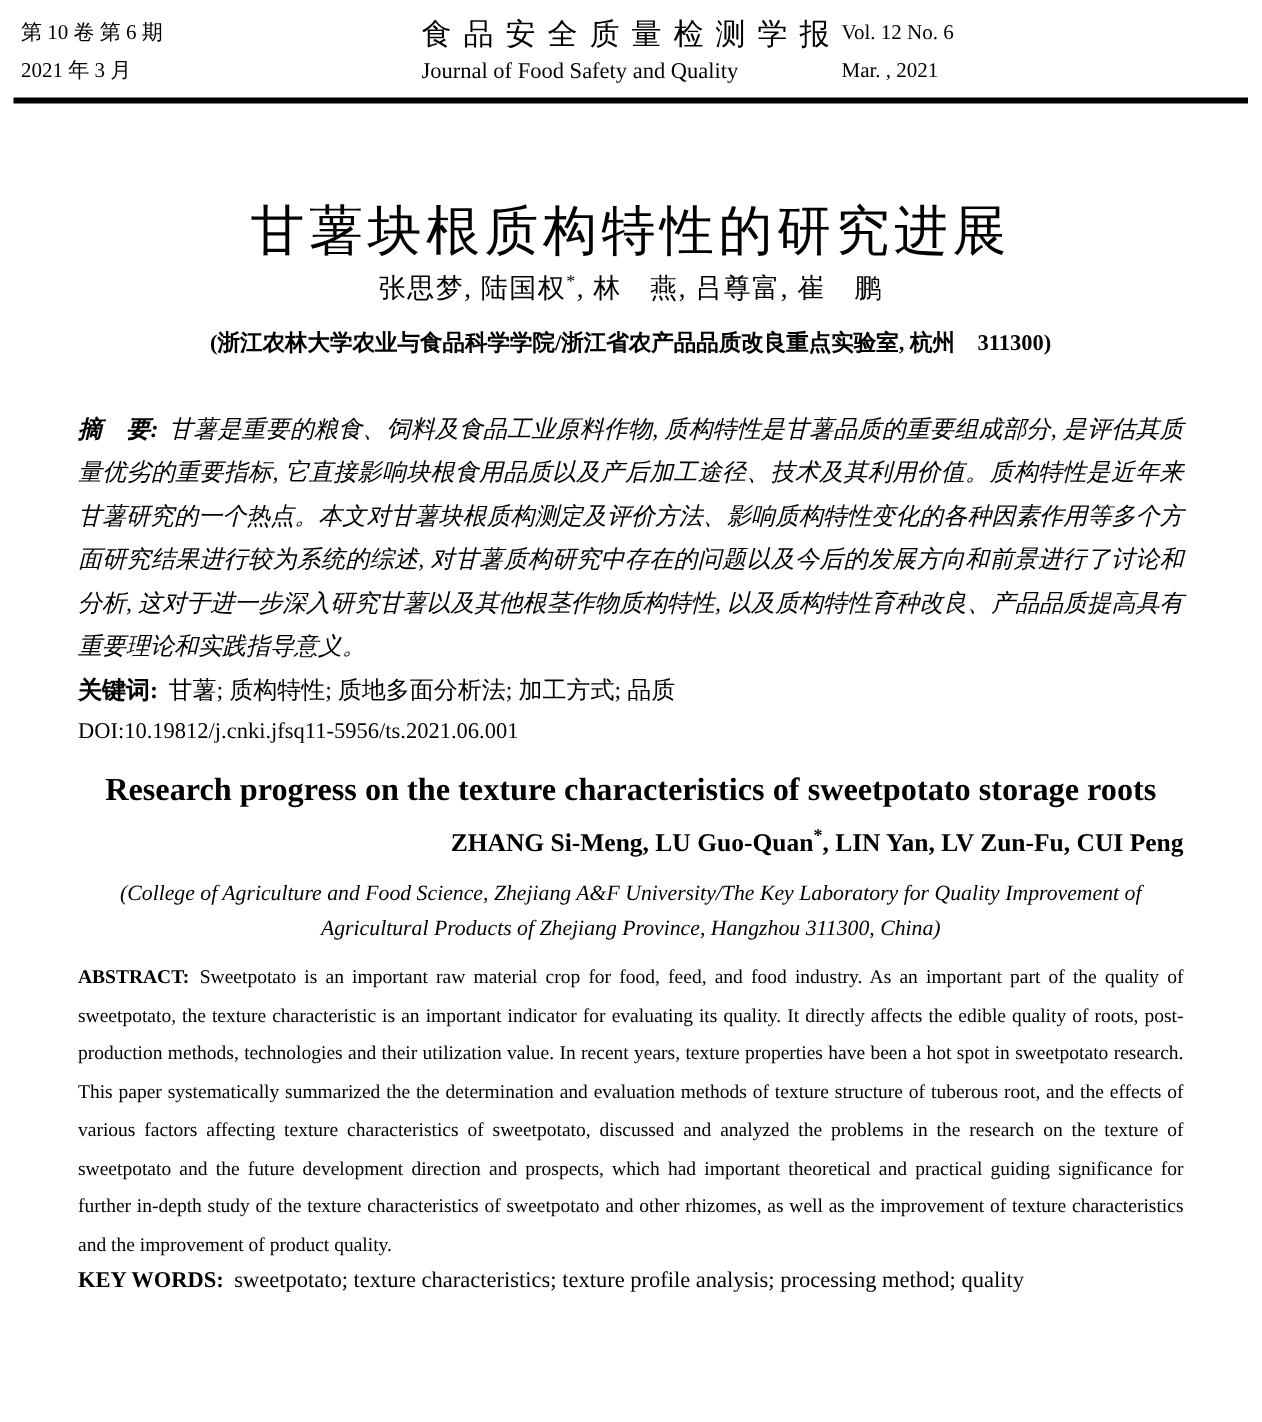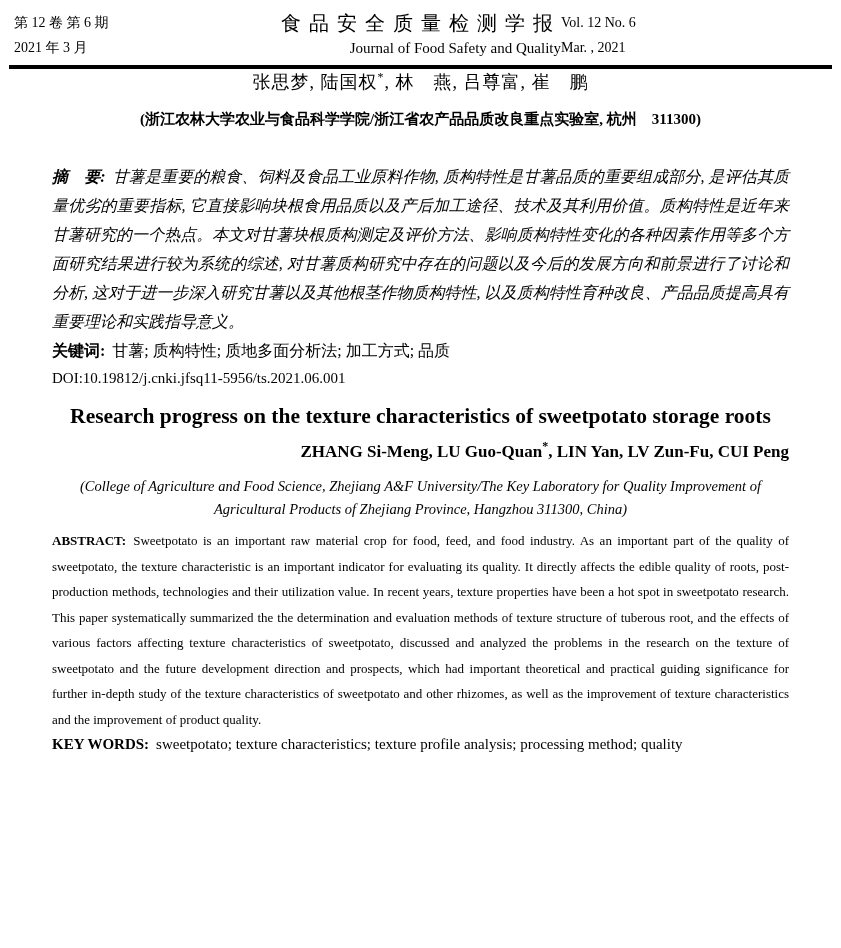--- a/index.html
+++ b/index.html
@@ -9,21 +9,21 @@
     color:#000;
     font-family:"Liberation Serif","DejaVu Serif",serif;
     overflow:hidden; position:relative;
   }
   .page { width:841px; min-height:948px; padding-top:8px; }
 
   
   .jheader { display:flex; align-items:flex-start; padding:2px 13px 0 14px; }
   .jh-left, .jh-right { flex:1; font-size:14px; line-height:25px; white-space:nowrap; }
   .jh-right { }
-  .jh-center { text-align:right; flex:0 0 auto; }
+  .jh-center { text-align:left; flex:0 0 auto; }
   .journal-cn { font-size:20px; letter-spacing:8px; line-height:26px; font-weight:500; }
   .journal-en { font-size:15px; line-height:25px; }
 
   .double-rule { margin:4px 9px 0 9px; height:3.5px; border-top:1.6px solid #000; border-bottom:3px solid #000; }
 
   
   .title-cn { margin-top:60px; text-align:center; font-size:36px; letter-spacing:3px; line-height:50px; font-weight:500; }
   .authors-cn { text-align:center; font-size:18px; line-height:26px; letter-spacing:1px; }
   .authors-cn sup, .authors-en sup { font-size:12px; vertical-align:super; line-height:0; }
   .affil-cn { margin-top:13px; text-align:center; font-size:15px; line-height:22px;font-weight:bold; }
@@ -42,35 +42,36 @@
   .abstract-en { margin-top:7px; font-size:13px; line-height:25.5px; text-align:justify; }
   .keywords-en { font-size:15px; line-height:25.5px; }
 </style>
 </head>
 <body>
 
 <div class="page">
 
   <div class="jheader">
     <div class="jh-left">
-      <div>第 12 卷 第 6 期</div>
+      <div>第 10 卷 第 6 期</div>
       <div>2021 年 3 月</div>
     </div>
     <div class="jh-center">
       <div class="journal-cn">食品安全质量检测学报</div>
       <div class="journal-en">Journal of Food Safety and Quality</div>
     </div>
     <div class="jh-right">
       <div>Vol. 12 No. 6</div>
       <div>Mar. , 2021</div>
     </div>
   </div>
 
   <div class="double-rule"></div>
 
+  <h1 class="title-cn">甘薯块根质构特性的研究进展</h1>
 
   <div class="authors-cn"><span>张思梦, 陆国权</span><sup>*</sup><span>, 林　燕, 吕尊富, 崔　鹏</span></div>
 
   <div class="affil-cn">(浙江农林大学农业与食品科学学院/浙江省农产品品质改良重点实验室, 杭州　311300)</div>
 
   <div class="body-col">
 
     <p class="abstract-cn"><span class="label-b gap-s">摘　要:</span><span>甘薯是重要的粮食、饲料及食品工业原料作物, 质构特性是甘薯品质的重要组成部分, 是评估其质量优劣的重要指标, 它直接影响块根食用品质以及产后加工途径、技术及其利用价值。质构特性是近年来甘薯研究的一个热点。本文对甘薯块根质构测定及评价方法、影响质构特性变化的各种因素作用等多个方面研究结果进行较为系统的综述, 对甘薯质构研究中存在的问题以及今后的发展方向和前景进行了讨论和分析, 这对于进一步深入研究甘薯以及其他根茎作物质构特性, 以及质构特性育种改良、产品品质提高具有重要理论和实践指导意义。</span></p>
 
     <p class="keywords-cn"><span class="label-b gap-s">关键词:</span><span>甘薯; 质构特性; 质地多面分析法; 加工方式; 品质</span></p>

